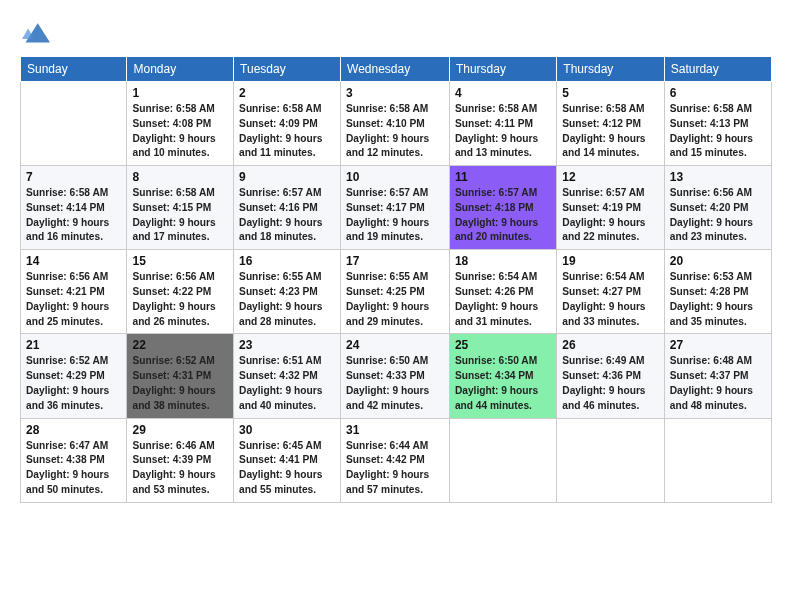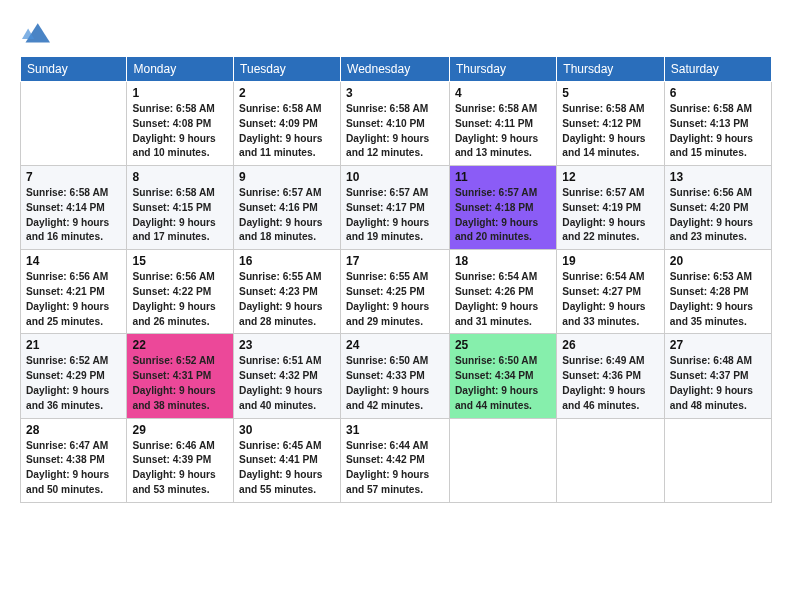--- a/index.html
+++ b/index.html
@@ -216,21 +216,21 @@
           <td>
             <span class="day-num">20</span>
             <div class="day-info">Sunrise: 6:53 AM<br>Sunset: 4:28 PM<br>Daylight: 9 hours<br>and 35 minutes.</div>
           </td>
         </tr>
         <tr>
           <td style="background: rgb(245, 247, 250);">
             <span class="day-num">21</span>
             <div class="day-info">Sunrise: 6:52 AM<br>Sunset: 4:29 PM<br>Daylight: 9 hours<br>and 36 minutes.</div>
           </td>
-          <td style="background: #ec4899; margin-left: 48px;">
+          <td style="background: #737373; margin-left: 48px;">
             <span class="day-num">22</span>
             <div class="day-info">Sunrise: 6:52 AM<br>Sunset: 4:31 PM<br>Daylight: 9 hours<br>and 38 minutes.</div>
           </td>
           <td style="background: rgb(245, 247, 250);">
             <span class="day-num">23</span>
             <div class="day-info">Sunrise: 6:51 AM<br>Sunset: 4:32 PM<br>Daylight: 9 hours<br>and 40 minutes.</div>
           </td>
           <td style="background: rgb(245, 247, 250);">
             <span class="day-num">24</span>
             <div class="day-info">Sunrise: 6:50 AM<br>Sunset: 4:33 PM<br>Daylight: 9 hours<br>and 42 minutes.</div>

